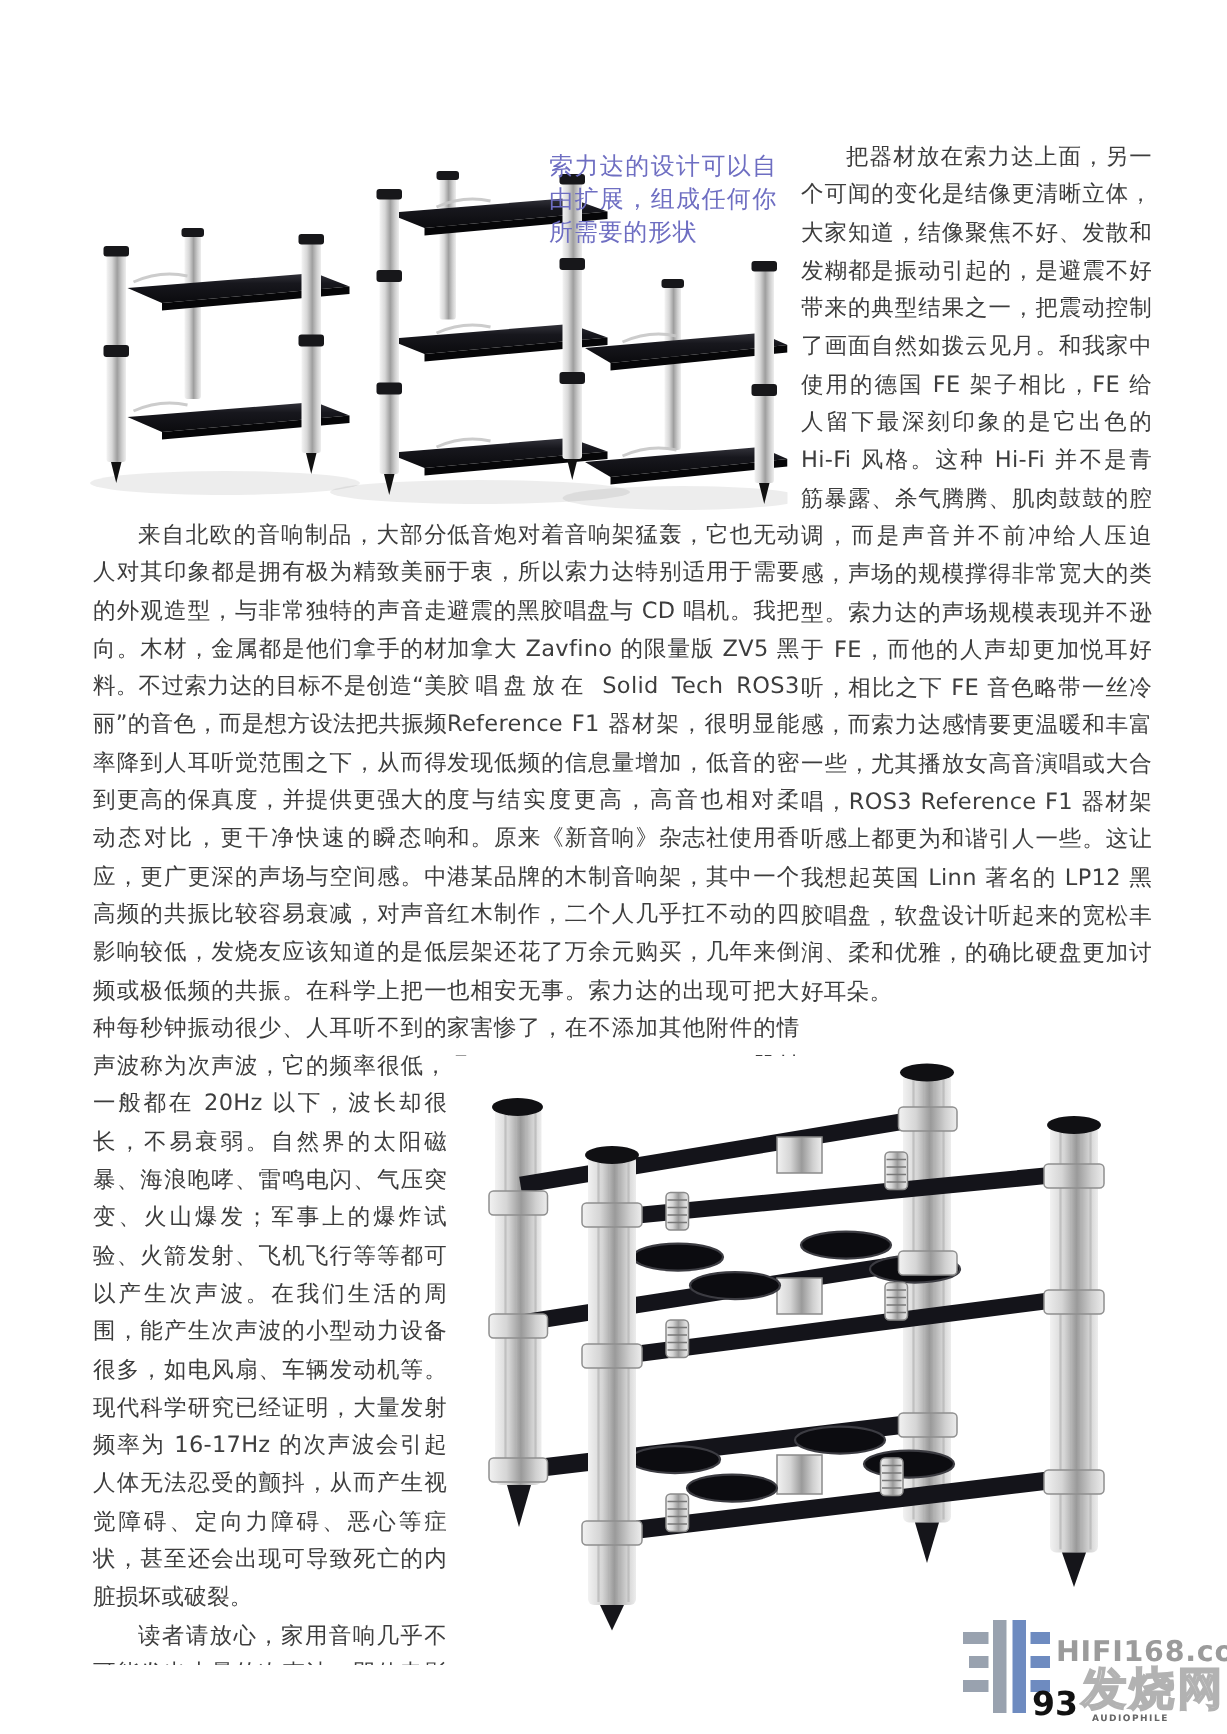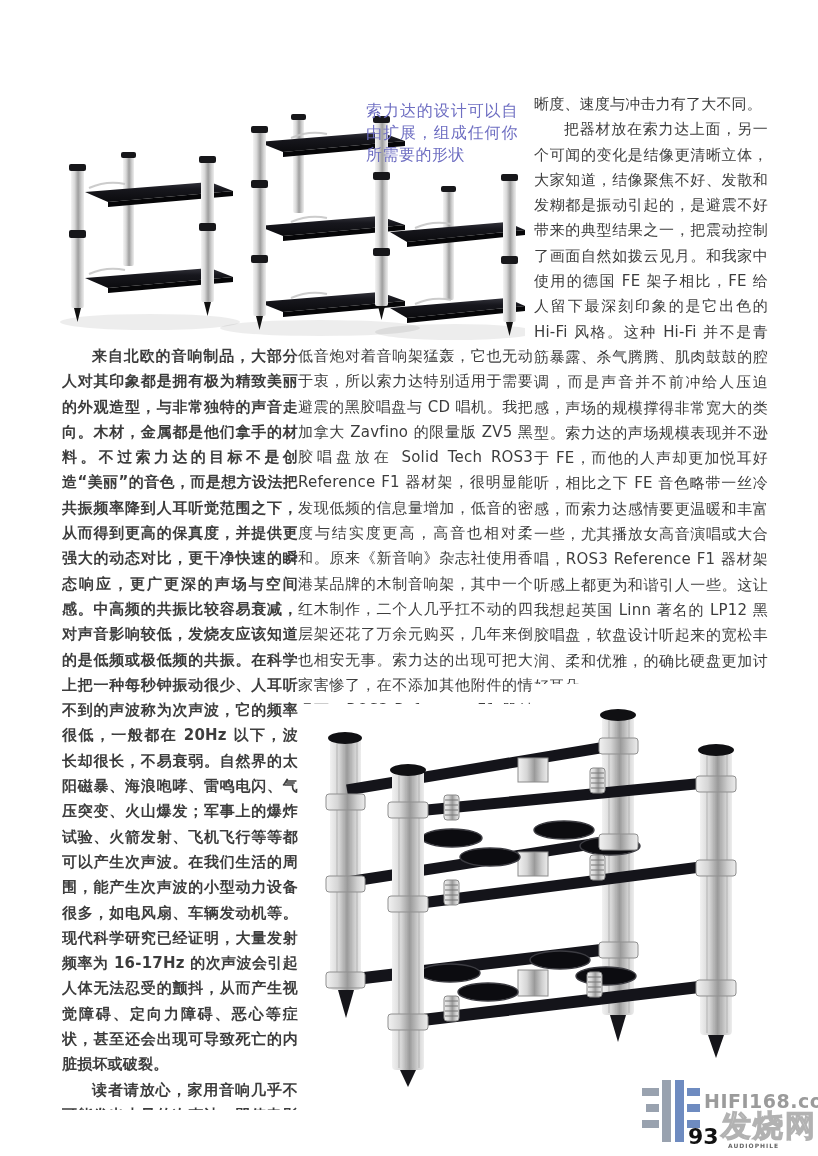--- a/index.html
+++ b/index.html
@@ -10,21 +10,21 @@
     color:#3d3d3d;
   }
   
   .col{
     position:absolute;
     font-size:15px;line-height:25.3px;letter-spacing:.2px;
     text-align:justify;overflow:hidden;
   }
   .col p{margin:0;}
   .col p.ind{text-indent:2em;}
-  #col1{left:62px;top:344px;width:236px;height:766px;font-weight:bold;}
+  #col1{left:62px;top:344px;width:236px;height:766px;}
   #col2{left:298px;top:344px;width:235px;height:360px;}
   #col3{left:534px;top:92px;width:234px;height:592px;}
   
   .caption{
     position:absolute;color:#6e6ec2;font-size:16px;line-height:22px;
     letter-spacing:.5px;text-align:justify;
   }
   #cap-top{left:366px;top:100px;width:152px;}
   #cap-bottom{left:400px;top:1040px;width:308px;}
   
@@ -150,21 +150,20 @@
   <div class="col" id="col1">
     <p class="ind">来自北欧的音响制品，大部分人对其印象都是拥有极为精致美丽的外观造型，与非常独特的声音走向。木材，金属都是他们拿手的材料。不过索力达的目标不是创造“美丽”的音色，而是想方设法把共振频率降到人耳听觉范围之下，从而得到更高的保真度，并提供更强大的动态对比，更干净快速的瞬态响应，更广更深的声场与空间感。中高频的共振比较容易衰减，对声音影响较低，发烧友应该知道的是低频或极低频的共振。在科学上把一种每秒钟振动很少、人耳听不到的声波称为次声波，它的频率很低，一般都在 20Hz 以下，波长却很长，不易衰弱。自然界的太阳磁暴、海浪咆哮、雷鸣电闪、气压突变、火山爆发；军事上的爆炸试验、火箭发射、飞机飞行等等都可以产生次声波。在我们生活的周围，能产生次声波的小型动力设备很多，如电风扇、车辆发动机等。现代科学研究已经证明，大量发射频率为 16-17Hz 的次声波会引起人体无法忍受的颤抖，从而产生视觉障碍、定向力障碍、恶心等症状，甚至还会出现可导致死亡的内脏损坏或破裂。</p>
     <p class="ind">读者请放心，家用音响几乎不可能发出大量的次声波，即使电影中的效果声也不会持续很久，所以咱们听音响是绝对安全的。索力达所有的产品都可以把共振频率抑制在 4Hz 以下，换句话说，即使你拿个 18 吋的</p>
   </div>
 
   <div class="col" id="col2">
     <p>低音炮对着音响架猛轰，它也无动于衷，所以索力达特别适用于需要避震的黑胶唱盘与 CD 唱机。我把加拿大 Zavfino 的限量版 ZV5 黑胶唱盘放在 Solid Tech ROS3 Reference F1 器材架，很明显能发现低频的信息量增加，低音的密度与结实度更高，高音也相对柔和。原来《新音响》杂志社使用香港某品牌的木制音响架，其中一个红木制作，二个人几乎扛不动的四层架还花了万余元购买，几年来倒也相安无事。索力达的出现可把大家害惨了，在不添加其他附件的情况下，ROS3 Reference F1 器材架已经让声场的通透度、低频的清</p>
   </div>
 
   <div class="col" id="col3">
-    <p>晰度、速度与冲击力有了大不同。</p>
     <p class="ind">把器材放在索力达上面，另一个可闻的变化是结像更清晰立体，大家知道，结像聚焦不好、发散和发糊都是振动引起的，是避震不好带来的典型结果之一，把震动控制了画面自然如拨云见月。和我家中使用的德国 FE 架子相比，FE 给人留下最深刻印象的是它出色的 Hi-Fi 风格。这种 Hi-Fi 并不是青筋暴露、杀气腾腾、肌肉鼓鼓的腔调，而是声音并不前冲给人压迫感，声场的规模撑得非常宽大的类型。索力达的声场规模表现并不逊于 FE，而他的人声却更加悦耳好听，相比之下 FE 音色略带一丝冷感，而索力达感情要更温暖和丰富一些，尤其播放女高音演唱或大合唱，ROS3 Reference F1 器材架听感上都更为和谐引人一些。这让我想起英国 Linn 著名的 LP12 黑胶唱盘，软盘设计听起来的宽松丰润、柔和优雅，的确比硬盘更加讨好耳朵。</p>
 
   </div>
 
   <div class="photo" id="photo-bottom">
     <svg width="466" height="398" viewBox="0 0 466 398">
       <defs>
         <linearGradient id="met2" x1="0" y1="0" x2="1" y2="0">
           <stop offset="0" stop-color="#f2f2f2"></stop>
             <stop offset="0.3" stop-color="#d5d5d5"></stop>

